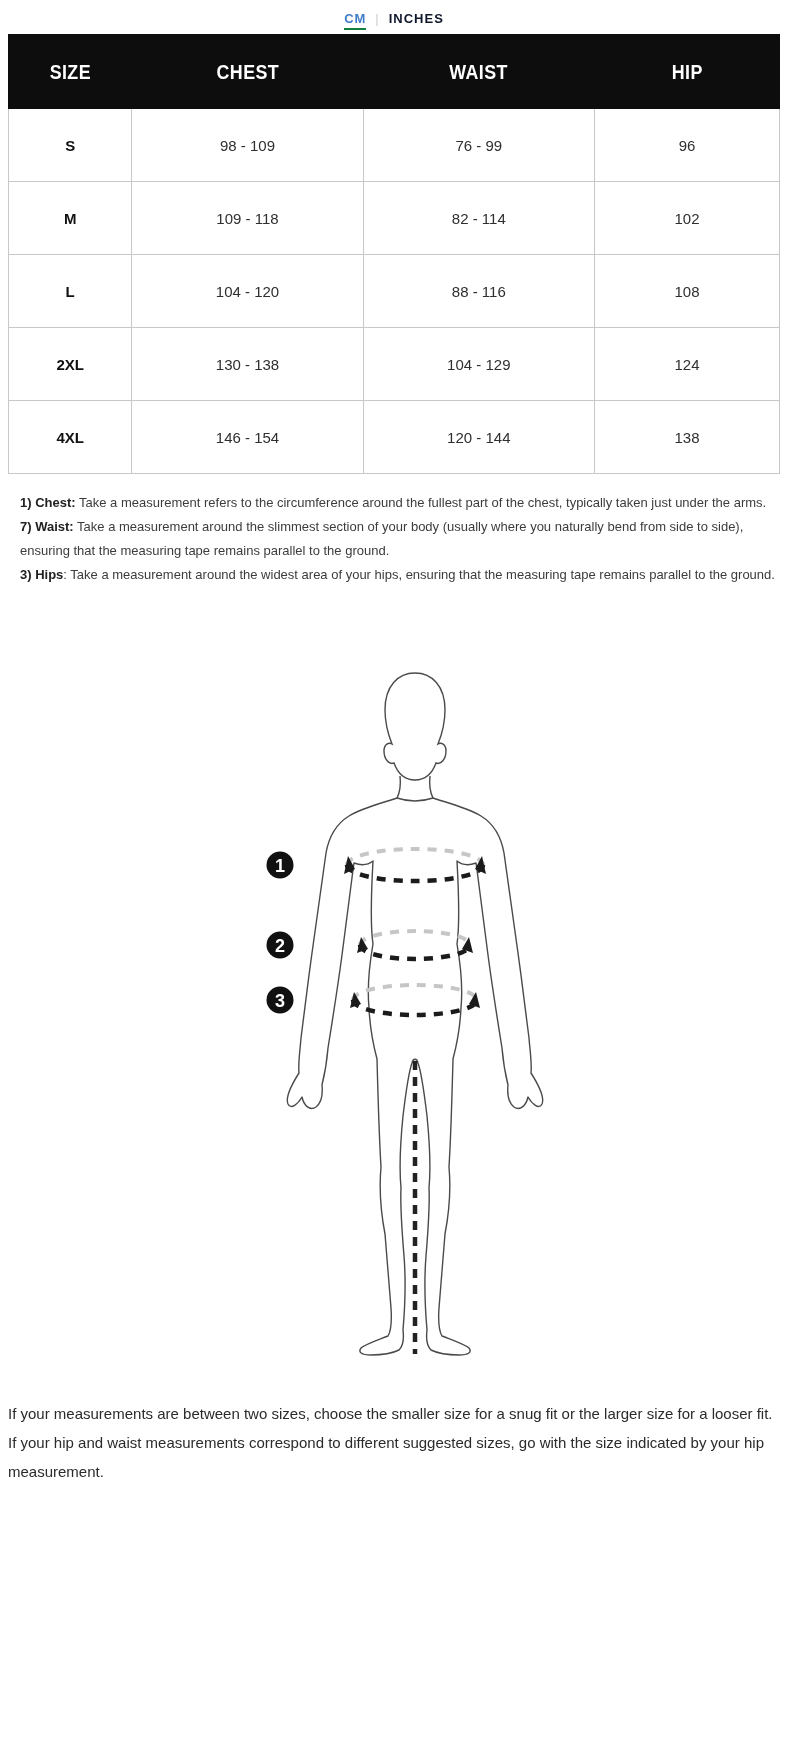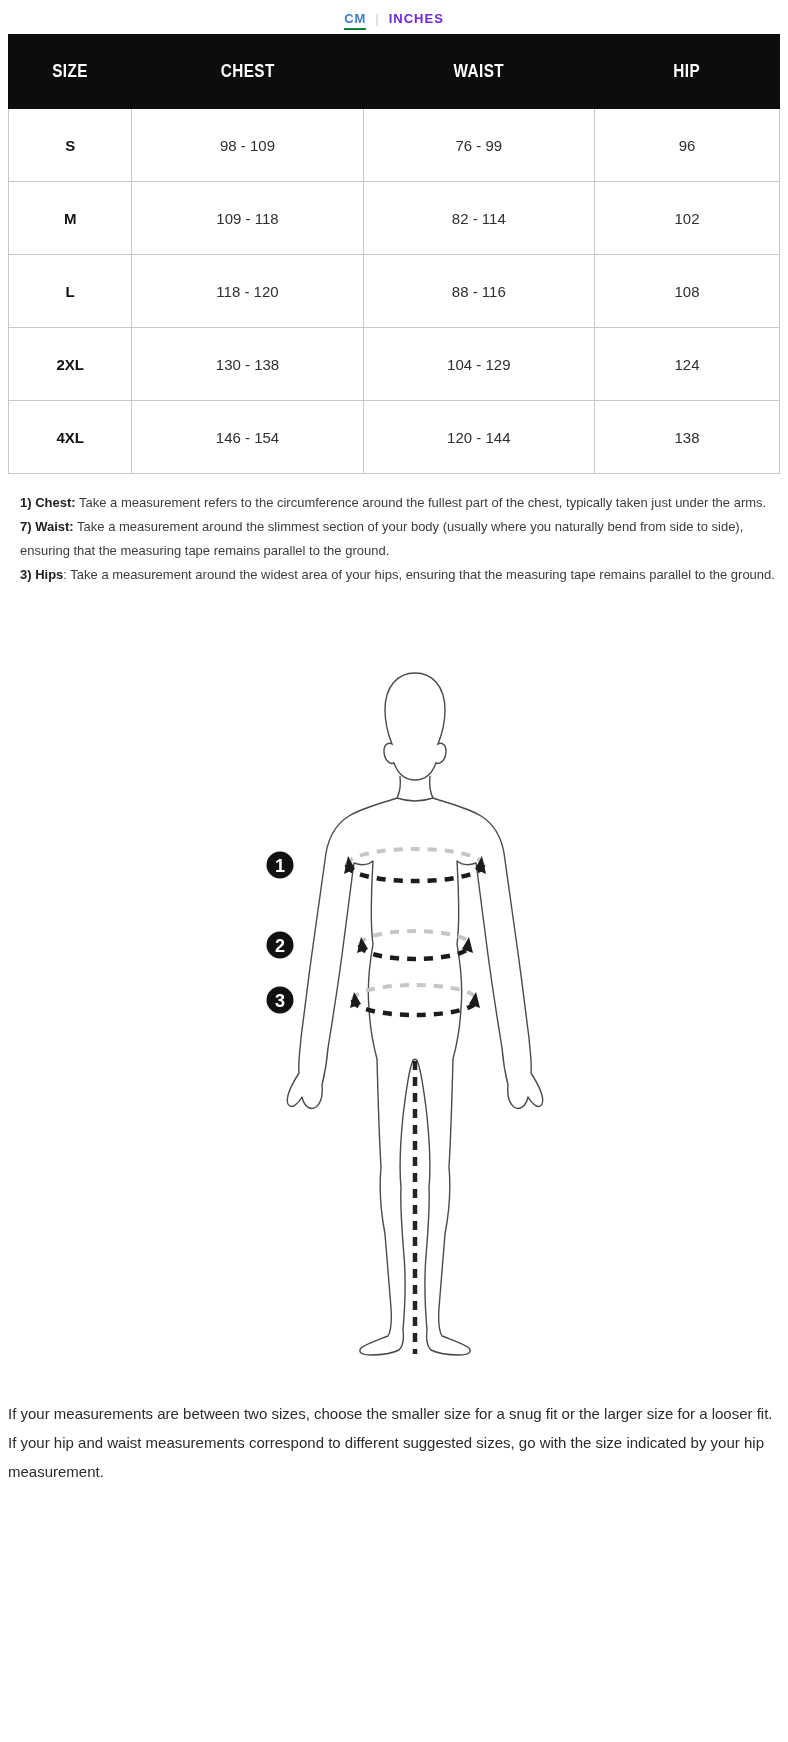--- a/index.html
+++ b/index.html
@@ -3,26 +3,26 @@
 <meta charset="utf-8">
 <style>
   * { box-sizing: border-box; margin: 0; padding: 0; }
   html,body { width: 788px; background:#ffffff; font-family:"Liberation Sans", sans-serif; }
   body { height: 1742px; overflow: hidden; color:#2f2f2f; }
 
   
   .toggle { padding-top: 11px; text-align: center; font-size: 13px; font-weight: bold; letter-spacing: 1px; }
   .toggle .cm { color:#3d7cc9; border-bottom: 2px solid #15803d; padding-bottom: 2px; cursor: pointer; }
   .toggle .sep { color:#cfcfcf; margin: 0 9px; font-weight: normal; }
-  .toggle .in { color:#6d28d9; cursor: pointer; text-align: center; }
+  .toggle .in { color:#0f172a; cursor: pointer; text-align: center; }
 
   
   table.size { width: 772px; margin: 8px 8px 0; border-collapse: collapse; table-layout: fixed; }
   table.size th, table.size td { border: 1px solid #c8c8c8; text-align: center; vertical-align: middle; }
-  table.size thead th { background:#0d0d0d; border-color:#0d0d0d; color:#ffffff; height: 74px; font-size: 18px; font-weight: bold; letter-spacing: .5px; }
+  table.size thead th { background:#0d0d0d; border-color:#0d0d0d; color:#ffffff; height: 74px; font-size: 21px; font-weight: bold; letter-spacing: .5px; }
   table.size thead th .cnd { display:inline-block; transform: scaleX(.85); }
   table.size td { height: 73px; font-size: 15px; color:#2f2f2f; }
   table.size td.sz { font-weight: bold; color:#111; }
 
   
   .notes { margin: 17px 20px 0; width: 772px; font-size: 13px; line-height: 24px; color:#3c3c3c; }
   .notes p { margin: 0; }
   .notes b { color:#222; }
 
   
@@ -63,21 +63,21 @@
       <td>96</td>
     </tr>
     <tr>
       <td class="sz">M</td>
       <td>109 - 118</td>
       <td>82 - 114</td>
       <td>102</td>
     </tr>
     <tr>
       <td class="sz">L</td>
-      <td>118 - 120</td>
+      <td>104 - 120</td>
       <td>88 - 116</td>
       <td>108</td>
     </tr>
     <tr>
       <td class="sz">2XL</td>
       <td>130 - 138</td>
       <td>104 - 129</td>
       <td>124</td>
     </tr>
     <tr>

